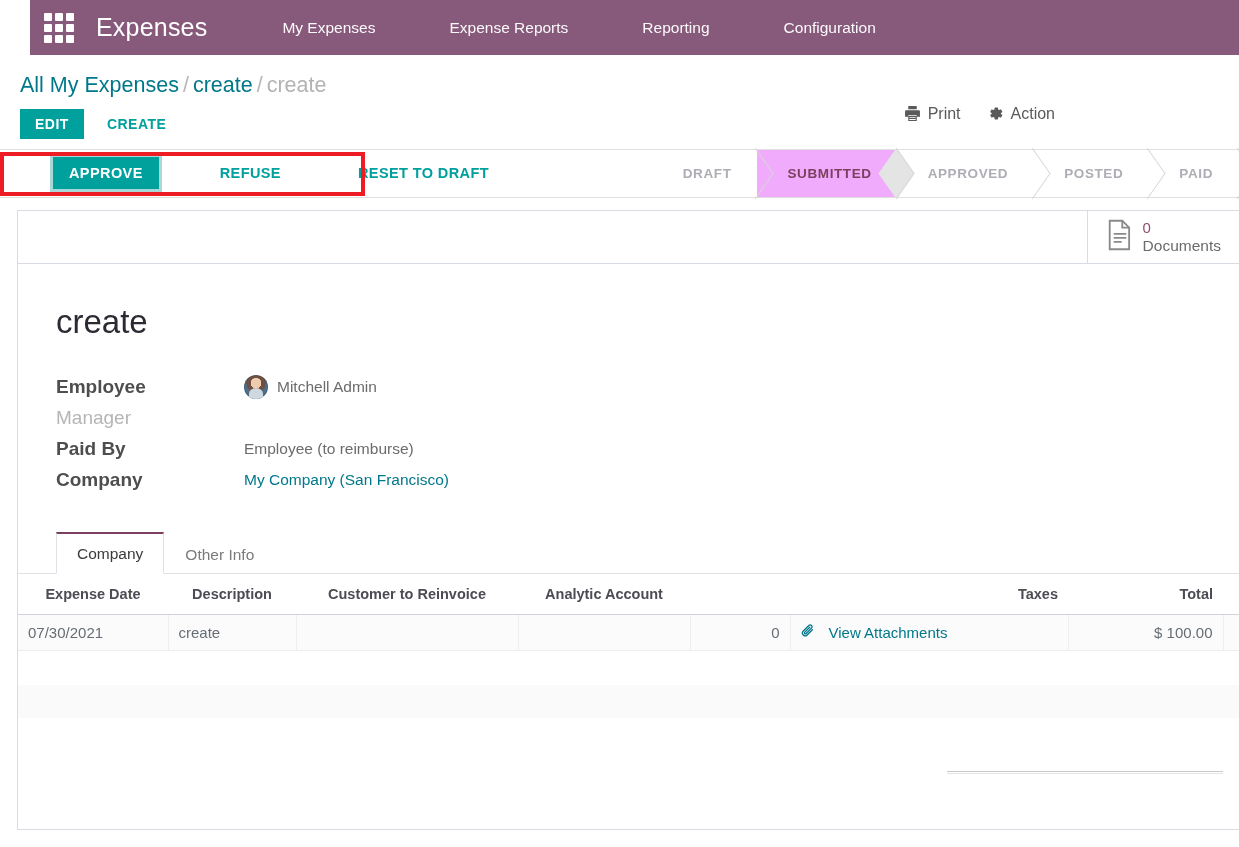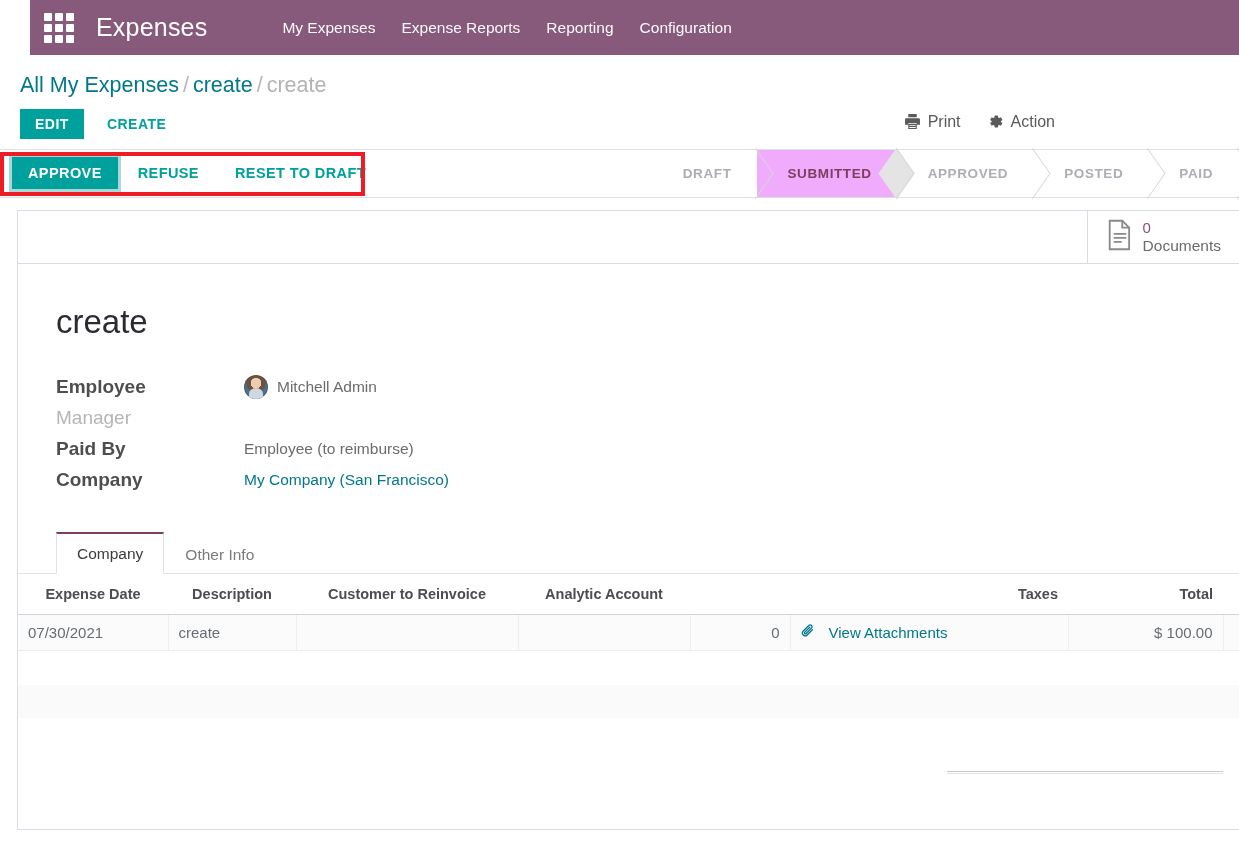--- a/index.html
+++ b/index.html
@@ -34,21 +34,21 @@
   #apps-grid i { background: #ffffff; display: block; border-radius: 1px; }
   #brand {
     color: #ffffff;
     font-size: 25px;
     font-weight: 500;
     letter-spacing: 0.2px;
     margin-right: 62px;
     cursor: pointer;
     white-space: nowrap;
   }
-  .nav-menu { display: flex; align-items: center; }
+  .nav-menu { display: flex; align-items: center; gap: 48px; }
   .nav-item {
     color: #ffffff;
     font-size: 15.5px;
     padding: 6px 13px;
     cursor: pointer;
     white-space: nowrap;
     opacity: 0.97;
   }
 
   
@@ -93,21 +93,21 @@
     font-weight: bold;
     letter-spacing: 0.5px;
     padding: 7px 15px;
     margin-left: 8px;
     cursor: pointer;
     font-family: inherit;
   }
   #cp-right {
     position: absolute;
     right: 184px;
-    top: 8px;
+    top: 0;
     display: flex;
     align-items: flex-start;
     gap: 26px;
   }
   .cp-dropdown {
     color: #5a5a5a;
     font-size: 16px;
     cursor: pointer;
     display: flex;
     align-items: center;
@@ -136,20 +136,21 @@
     font-size: 14.5px;
     font-weight: bold;
     letter-spacing: 0.4px;
     border: none;
     background: transparent;
     color: #00A09D;
     padding: 8px 16px;
     cursor: pointer;
     font-family: inherit;
     white-space: nowrap;
+    margin-left: 41px;
   }
   .wf-btn.primary {
     background: #00A09D;
     color: #ffffff;
     outline: 3px solid #a8d8d7;
   }
 
   
   #annotation-box {
     position: absolute;

